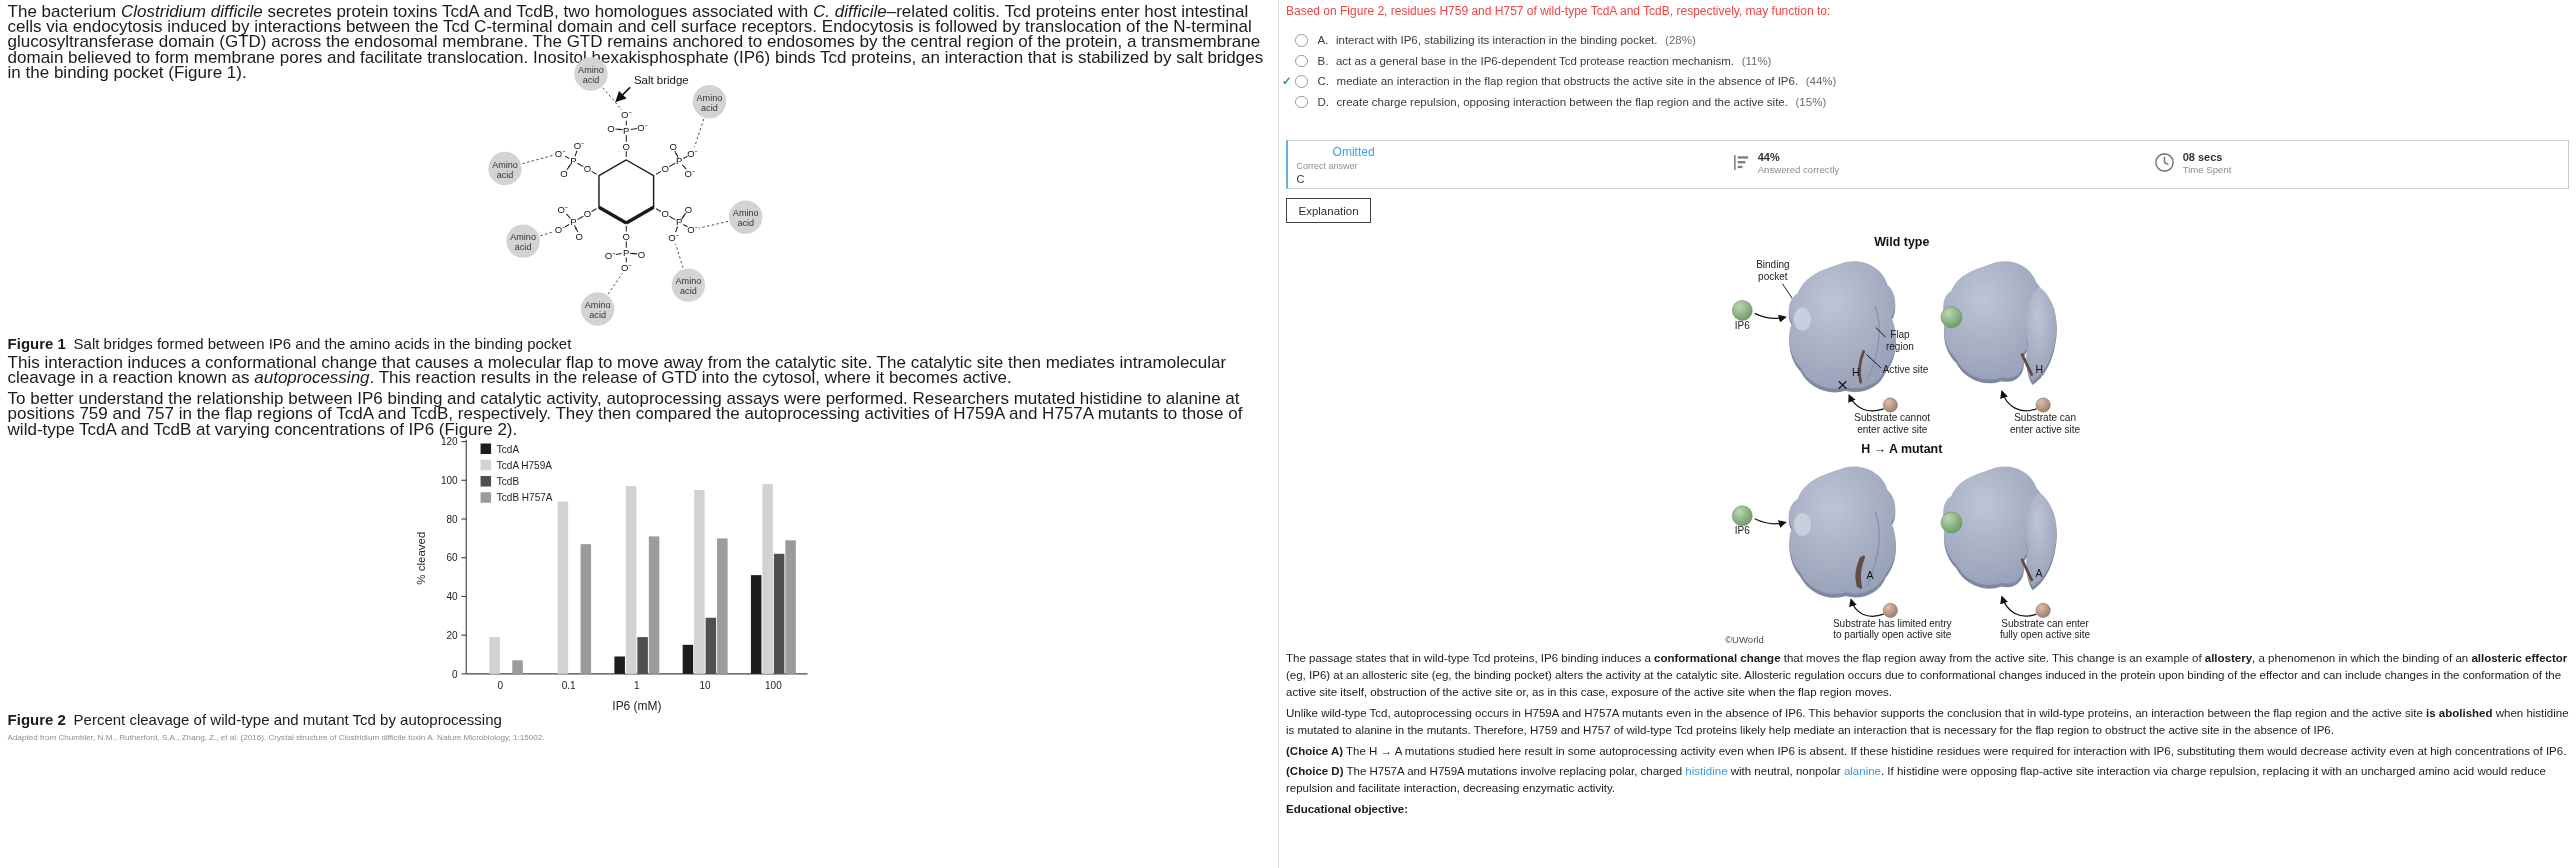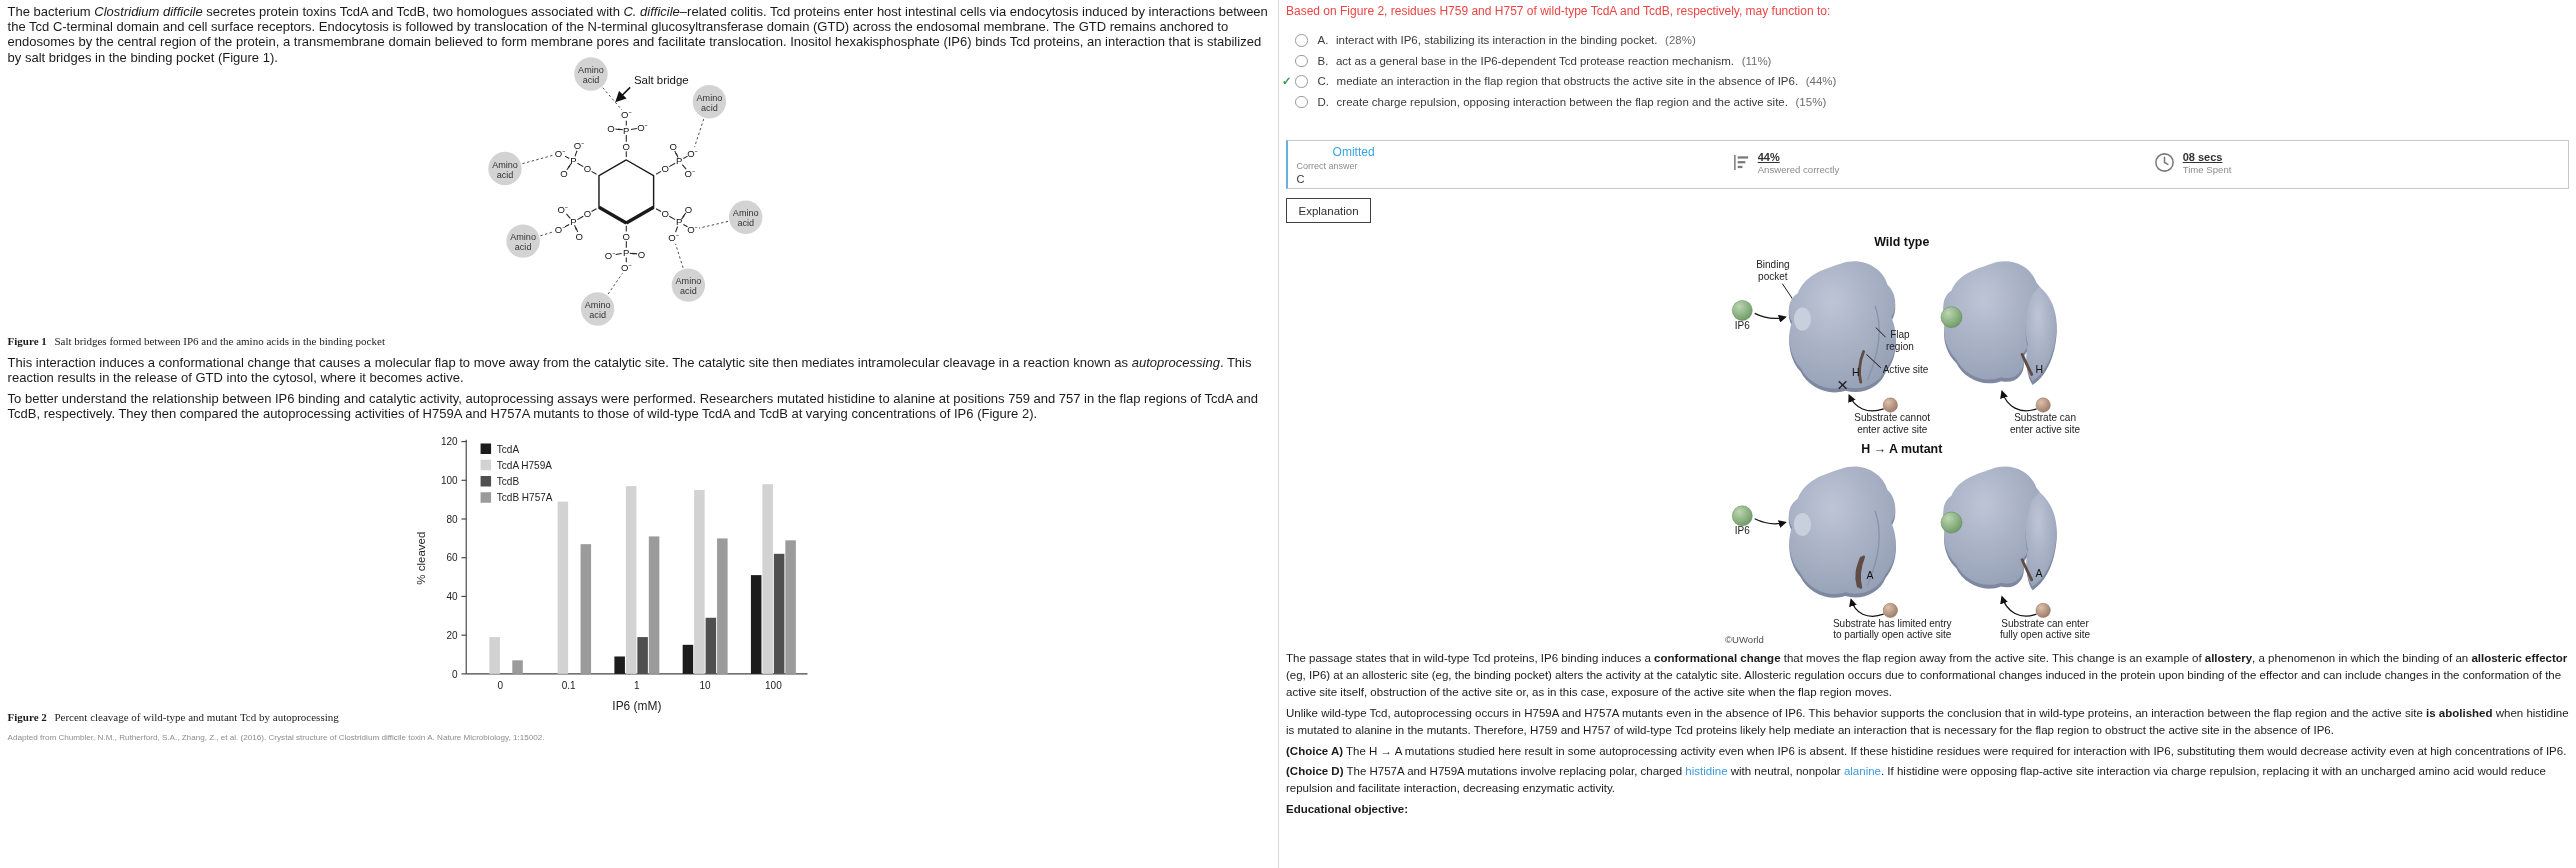--- a/index.html
+++ b/index.html
@@ -1,36 +1,36 @@
 <!DOCTYPE html>
 <html><head>
 <meta charset="utf-8">
 <style>
   html,body{margin:0;padding:0;background:#fff;}
   body{position:relative;width:2576px;height:869px;font-family:"Liberation Sans",sans-serif;color:#1c1c1c;overflow:hidden;}
   .abs{position:absolute;}
-  .passage{font-size:13px;line-height:15.3px;width:1264px;color:#1b1b1b;}
-  .figcap{font-size:11px;color:#1b1b1b;font-family:Liberation Serif, serif;}
+  .passage{font-size:17px;line-height:15.3px;width:1264px;color:#1b1b1b;}
+  .figcap{font-size:15px;color:#1b1b1b;}
   .figcap .fign{font-weight:bold;margin-right:7.6px;}
   .attrib{font-size:8.1px;color:#8d8d8d;}
   .divider{left:1278px;top:0;width:1px;height:869px;background:#d9d9d9;}
   .q-stem{left:1286px;top:3.8px;width:1281px;font-size:12px;color:#ef4444;}
   .choices{left:1282px;top:30px;}
   .choice-row{display:flex;align-items:center;height:20.6px;font-size:11.5px;color:#3a3a3a;}
   .check{width:13.4px;font-size:11.5px;font-weight:bold;color:#2e9e47;visibility:hidden;}
   .correct .check{visibility:visible;}
   .radio{width:10.5px;height:10.5px;border:1px solid #9b9b9b;border-radius:50%;background:#fff;margin-right:9.6px;flex:none;}
   .choice-letter{margin-right:7.6px;}
   .choice-pct{margin-left:7.6px;color:#6e6e6e;}
   .result-box{left:1286px;top:140px;width:1280px;height:47px;border:1px solid #c9c9c9;border-left:2.9px solid #66b1e2;background:#fff;}
   .omitted{position:absolute;left:8.6px;top:3.8px;color:#3aa3e3;font-size:12px;margin-left:36px;}
   .res-sub{position:absolute;left:8.6px;top:20px;font-size:9px;color:#8c8c8c;}
   .res-ans{position:absolute;left:8.6px;top:32px;font-size:11px;color:#333;}
   .stat-group{position:absolute;top:9.6px;display:flex;align-items:flex-start;}
-  .stat-text .num{font-size:11px;font-weight:bold;color:#333;text-decoration:underline;}
+  .stat-text .num{font-size:11px;font-weight:bold;color:#333;}
   .stat-text .lbl{font-size:9.6px;color:#8c8c8c;margin-top:1.9px;}
   .tab{left:1286px;top:198px;display:inline-block;border:1px solid #404040;padding:5.7px 11.5px;font-size:11.5px;color:#2e2e2e;background:#fff;}
   .expl-text{left:1286px;top:650px;width:1283px;font-size:11.5px;line-height:17px;color:#1b1b1b;}
   .expl-text p{margin:0 0 3.8px 0;}
   .txt-link{color:#3b9be0;}
   svg text{font-family:"Liberation Sans",sans-serif;}
 </style>
 </head>
 <body>
 

